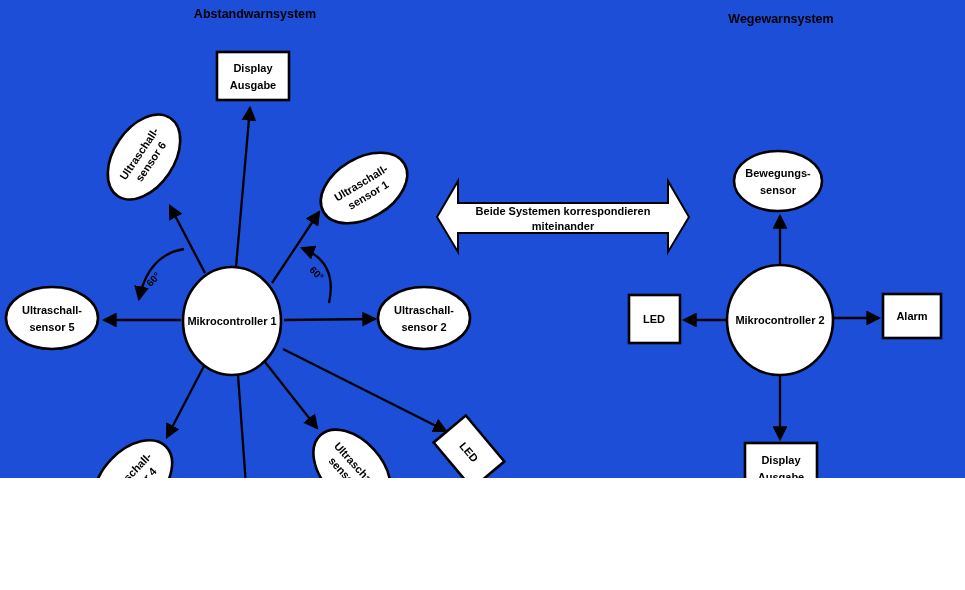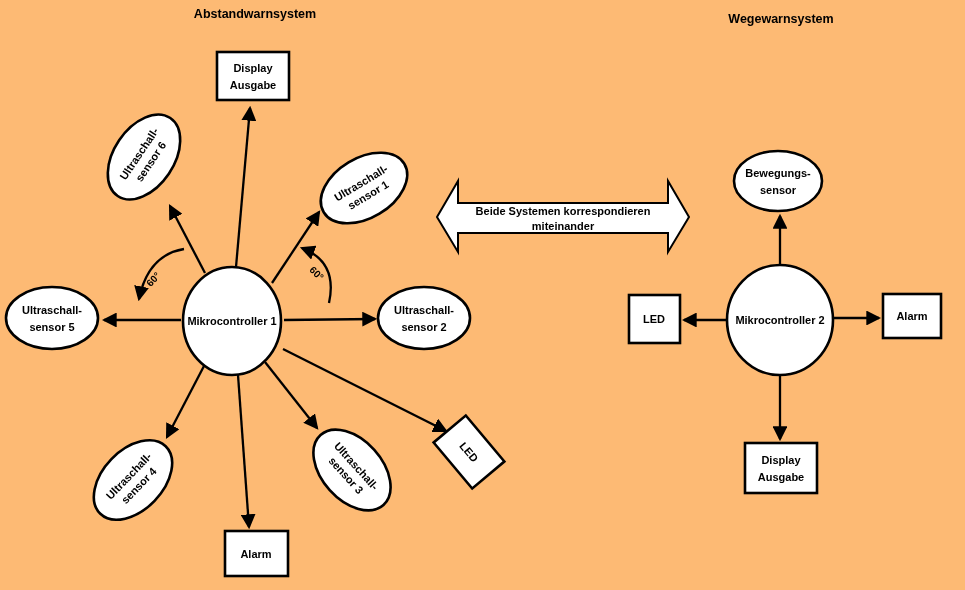--- a/index.html
+++ b/index.html
@@ -1,16 +1,16 @@
 <!DOCTYPE html>
 <html><head>
 <meta charset="utf-8">
 <style>
   html,body { margin:0; padding:0; background:#ffffff; }
-  .stage { position:relative; width:965px; height:590px; background:#fdba74; overflow:hidden; }
+  .stage { position:relative; width:965px; height:478px; background:#1d4ed8; overflow:hidden; }
   svg { display:block; font-family:"Liberation Sans", sans-serif; }
   .shape { fill:#ffffff; stroke:#000000; stroke-width:2.6; }
   .conn  { stroke:#000000; stroke-width:2.3; fill:none; }
   .txt   { font-weight:bold; font-size:11px; fill:#000000; text-anchor:middle; }
   .small { font-size:10px; }
   .title { font-weight:bold; font-size:12.5px; fill:#000000; text-anchor:middle; }
 </style>
 </head>
 <body>
 

